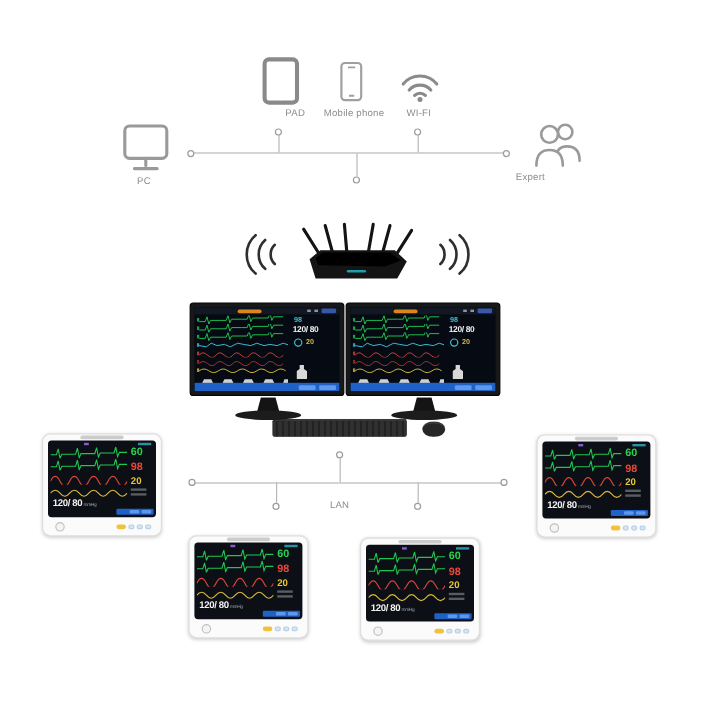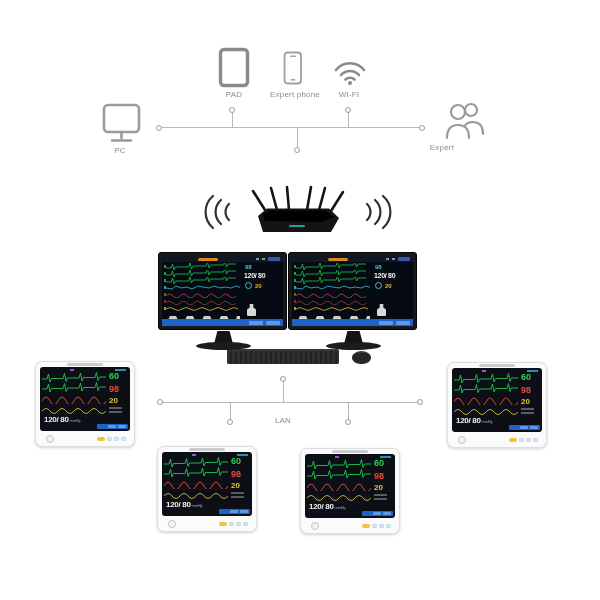--- a/index.html
+++ b/index.html
@@ -91,28 +91,28 @@
   <svg class="ic" style="left:98px;top:100px" width="48" height="50" viewBox="0 0 48 50">
     <rect x="6" y="5" width="35" height="27" rx="4" fill="none" stroke="#9a9a9a" stroke-width="2.6"></rect>
     <path d="M23.5 32 v6 M14 40.5 h19" fill="none" stroke="#9a9a9a" stroke-width="2.6" stroke-linecap="round"></path>
   </svg>
   <div class="lbl" style="left:90px;top:146px;width:60px">PC</div>
 
   <svg class="ic" style="left:216px;top:46px" width="36" height="44" viewBox="0 0 36 44">
     <rect x="4.5" y="3.5" width="27" height="36" rx="3.5" fill="none" stroke="#8a8a8a" stroke-width="3.4"></rect>
     <circle cx="18" cy="36.2" r="1.3" fill="#ffffff"></circle>
   </svg>
-  <div class="lbl" style="left:204px;top:90px;width:60px">PAD</div>
+  <div class="lbl" style="left:216px;top:90px;width:60px">PAD</div>
 
   <svg class="ic" style="left:281px;top:50px" width="24" height="38" viewBox="0 0 24 38">
     <rect x="3.5" y="2.5" width="16.5" height="31" rx="3" fill="none" stroke="#9f9f9f" stroke-width="1.8"></rect>
     <path d="M9 6.2 h6" stroke="#9f9f9f" stroke-width="1.4"></path>
     <path d="M9.8 29.8 h4.4" stroke="#9f9f9f" stroke-width="1.6"></path>
   </svg>
-  <div class="lbl" style="left:260px;top:90px;width:70px">Expert phone</div>
+  <div class="lbl" style="left:260px;top:90px;width:70px">Mobile phone</div>
 
   <svg class="ic" style="left:331px;top:54px" width="38" height="32" viewBox="0 0 38 32">
     <path d="M5 16 A18 18 0 0 1 33 16" fill="none" stroke="#8a8a8a" stroke-width="2.6" stroke-linecap="round"></path>
     <path d="M10 21 A12 12 0 0 1 28 21" fill="none" stroke="#8a8a8a" stroke-width="2.6" stroke-linecap="round"></path>
     <path d="M14.5 25.5 A6.5 6.5 0 0 1 23.5 25.5" fill="none" stroke="#8a8a8a" stroke-width="2.6" stroke-linecap="round"></path>
     <circle cx="19" cy="29" r="2.1" fill="#8a8a8a"></circle>
   </svg>
   <div class="lbl" style="left:319px;top:90px;width:60px">WI-FI</div>
 
   <svg class="ic" style="left:441px;top:98px" width="52" height="46" viewBox="0 0 52 46">

